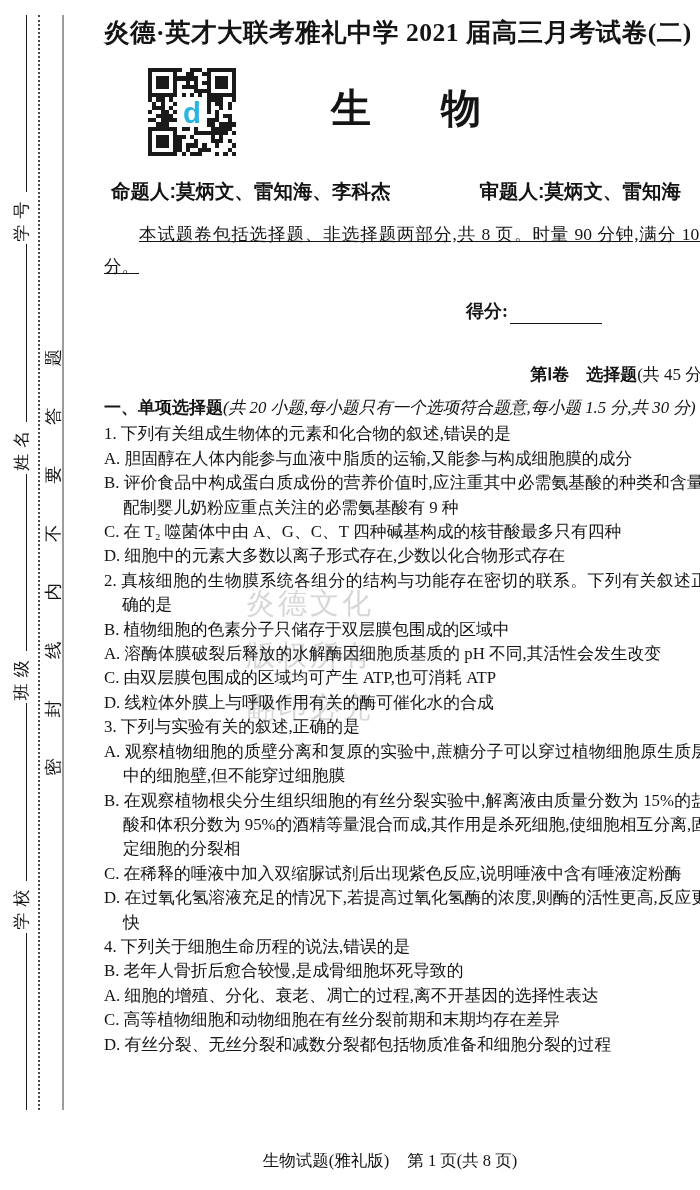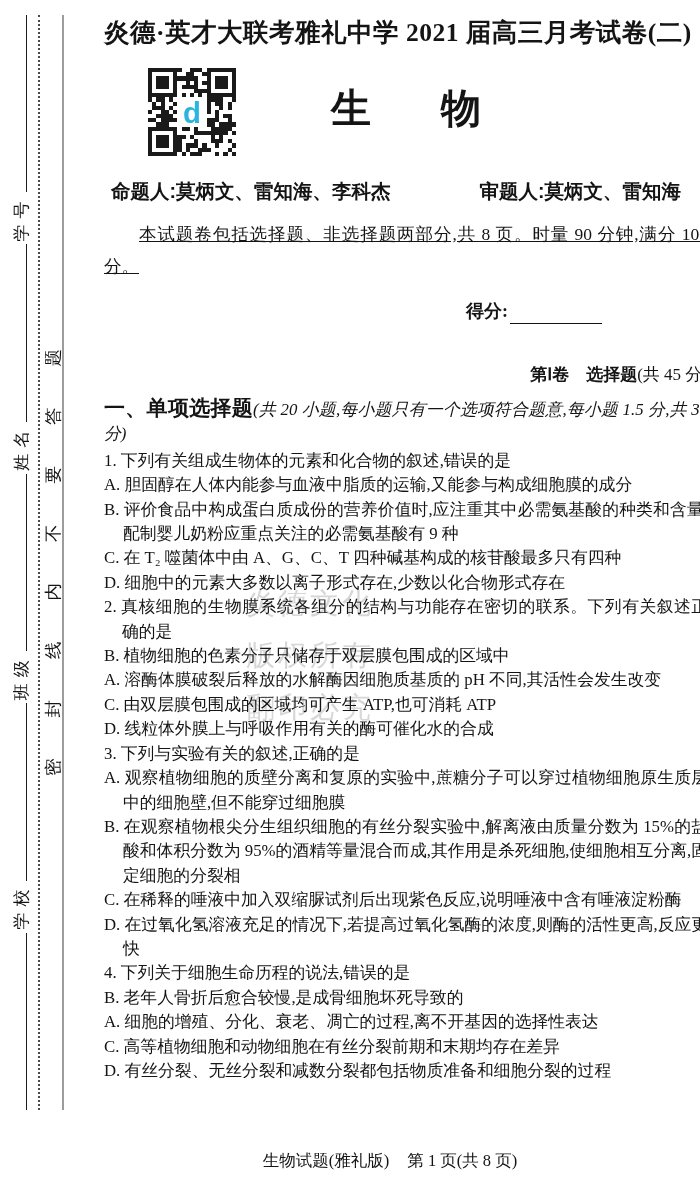--- a/index.html
+++ b/index.html
@@ -32,21 +32,21 @@
            font-family:"Liberation Sans",sans-serif;font-weight:bold;font-size:40px;line-height:44px;}
   .setters{display:flex;justify-content:space-between;margin-top:12px;padding:0 27px 0 7px;
            font-family:Liberation Sans, sans-serif;font-weight:bold;font-size:19.5px;line-height:26px;}
   .intro{margin:14px 0 0;font-size:17.5px;line-height:32px;text-indent:2em;text-align:justify;text-decoration:underline;}
   .score-row{margin-top:16px;display:flex;justify-content:flex-end;padding-right:106px;
              font-family:Liberation Serif, serif;font-weight:bold;font-size:18px;line-height:26px;}
   .score-blank{width:92px;border-bottom:1.5px solid #141414;margin-left:2px;}
   .section-title{margin-top:36px;text-align:right;font-size:17px;line-height:30px;}
   .section-title .st-bold{font-family:"Liberation Sans",sans-serif;font-weight:bold;}
   .part-heading{margin:6px 0 0;font-size:16.8px;line-height:24.4px;text-align:justify;}
-  .part-heading b{font-family:"Liberation Sans",sans-serif;font-size:21px;}
+  .part-heading b{font-family:"Liberation Sans",sans-serif;font-size:17px;}
   .kai{font-style:italic;}
   #questions{margin-top:2px;font-size:16.8px;line-height:24.4px;}
   #questions p{margin:0;}
   .q-stem{padding-left:18px;text-indent:-18px;text-align:justify;}
   .q-opt{margin-left:17px;padding-left:19px;text-indent:-19px;text-align:justify;}
   .footer{position:absolute;left:88px;top:1150px;width:604px;text-align:center;font-size:16.5px;z-index:1;}
   .fgap{display:inline-block;width:18px;}
 </style>
 </head>
 <body>

